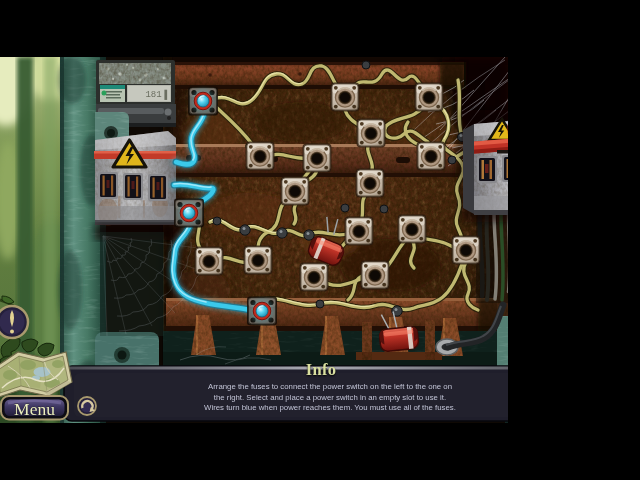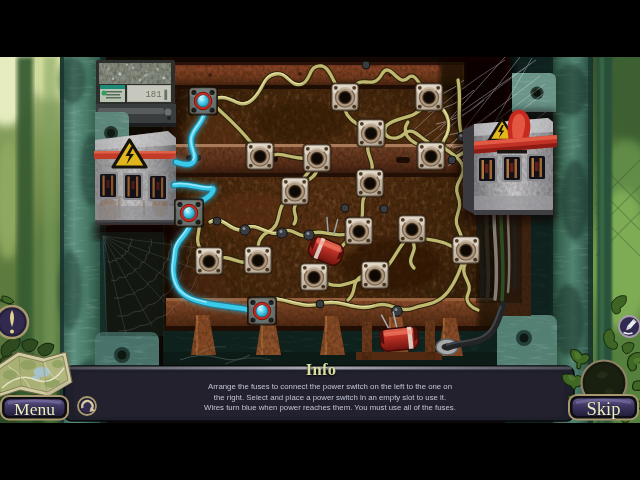--- a/index.html
+++ b/index.html
@@ -1,16 +1,16 @@
 <!DOCTYPE html>
 <html><head>
 <meta charset="utf-8">
 <style>
 html,body{margin:0;padding:0;background:#000;}
-#stage{position:relative;width:640px;height:480px;overflow:hidden;background:#a3a3a3;font-family:"Liberation Sans",sans-serif;text-align:right;}
+#stage{position:relative;width:508px;height:480px;overflow:hidden;background:#a3a3a3;font-family:"Liberation Sans",sans-serif;text-align:right;}
 </style>
 </head>
 <body>
 <div id="stage">
 <svg width="640" height="480" viewBox="0 0 640 480" xmlns="http://www.w3.org/2000/svg">
 <defs>
 <linearGradient id="forestL" x1="0" y1="0" x2="0" y2="1">
  <stop offset="0" stop-color="#aaba80"></stop>
           <stop offset="0.25" stop-color="#7e9855"></stop>
           <stop offset="0.55" stop-color="#5f7c3f"></stop>

